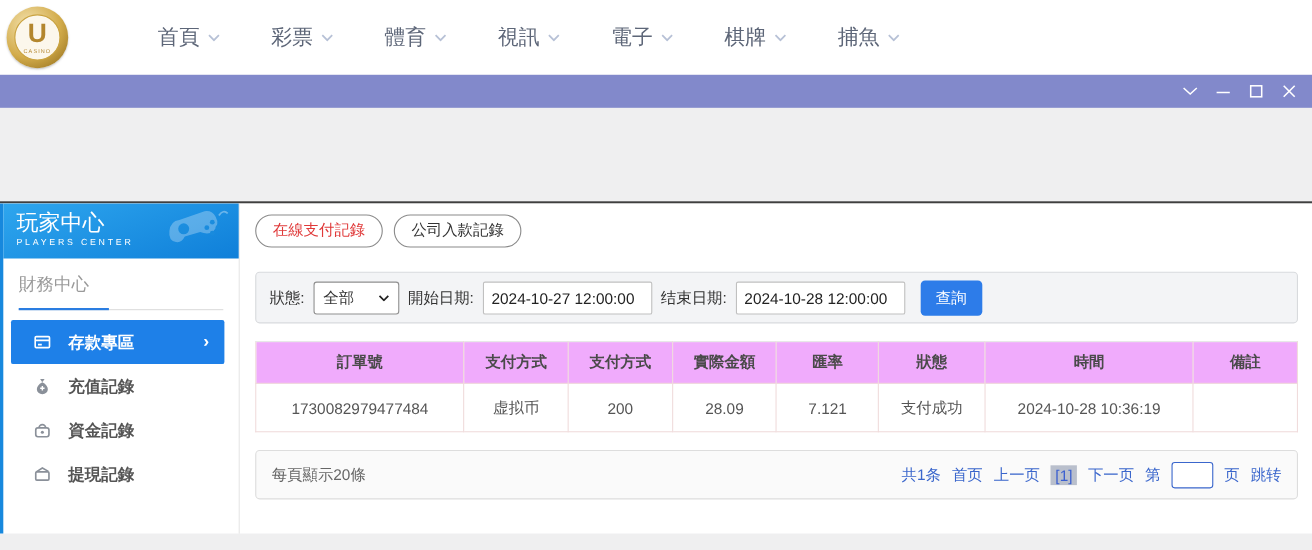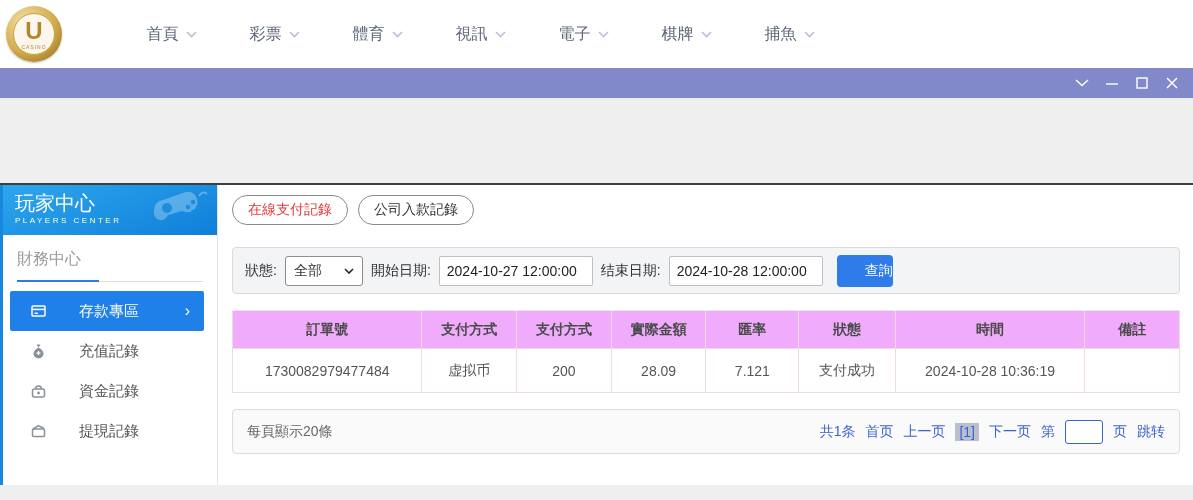--- a/index.html
+++ b/index.html
@@ -14,21 +14,21 @@
     display:flex; align-items:center; justify-content:center; box-shadow:0 1px 2px rgba(0,0,0,.25); }
   .logo-coin-inner { width:42px; height:42px; border-radius:50%; background:#fcf7ec;
     display:flex; flex-direction:column; align-items:center; justify-content:center; border:1px solid #c9a23f; }
   .logo-u { font-size:24px; font-weight:bold; color:#b3862e; line-height:1; }
   .logo-caption { font-size:5px; letter-spacing:1px; color:#b3862e; margin-top:1px; }
   .brand-text { font-size:27px; font-weight:800; color:#b9913f; letter-spacing:1px;
     text-shadow:0 1px 0 rgba(255,255,255,.6), 0 -1px 0 rgba(120,80,10,.35); }
 
   .nav { display:flex; margin-left:58px; }
   .nav-item { width:103px; display:flex; align-items:center; justify-content:center; gap:7px;
-    color:#5d6678; font-size:16px; cursor:pointer; white-space:nowrap; }
+    color:#5d6678; font-size:19px; cursor:pointer; white-space:nowrap; }
 
   
   .titlebar { position:absolute; top:68px; left:0; width:1193px; height:30px; background:#8289cb;
     display:flex; align-items:center; justify-content:flex-end; padding-right:6px; }
   .tb-btn { width:30px; height:30px; display:flex; align-items:center; justify-content:center; cursor:pointer; }
 
   .darkline { position:absolute; top:183px; left:0; width:1193px; height:2px; background:#3f3f3f; }
 
   
   .content { position:absolute; top:185px; left:0; width:1193px; height:300px; display:flex; }
@@ -36,42 +36,42 @@
   
   .sidebar { width:218px; background:#fff; border-left:3px solid #1788dd; border-right:1px solid #e3e3e3; }
   .sb-header { height:50px; background:linear-gradient(160deg,#2ea6ee 0%,#0f7fd9 100%);
     color:#fff; padding:5px 12px; position:relative; overflow:hidden; }
   .sb-title { font-size:20px; line-height:1.3; }
   .sb-sub { font-size:8px; letter-spacing:2.5px; }
   .sb-gamepad { position:absolute; right:6px; top:3px; opacity:.35; }
   .sb-section { padding:14px 14px 0; color:#9a9a9a; font-size:16px; }
   .sb-divider { margin:11px 14px 9px; height:1px; background:#ddd; position:relative; }
   .sb-divider-accent { position:absolute; left:0; top:-1px; width:82px; height:2px; background:#2a7de1; }
-  .sb-item { height:40px; display:flex; align-items:center; gap:32px; padding-left:27px;
-    color:#555; font-size:15px; cursor:pointer; position:relative; }
+  .sb-item { height:40px; display:flex; align-items:center; gap:15px; padding-left:27px;
+    color:#555; font-size:15px; cursor:pointer; position:relative;font-weight:bold; }
   .sb-item .sb-icon { color:#8a9099; display:flex; }
   .sb-item.active { background:#1e80e8; color:#fff; margin:0 13px 0 7px; border-radius:2px; padding-left:20px; }
   .sb-item.active .sb-icon { color:#fff; }
   .sb-arrow { position:absolute; right:14px; font-size:16px; color:#fff; }
 
   
   .main { flex:1; background:#fff; padding:10px 13px 0 14px; }
   .tabs { display:flex; gap:10px; }
   .tab { border:1px solid #8a8a8a; border-radius:16px; padding:5px 15px; font-size:14px;
     color:#333; background:#fff; cursor:pointer; white-space:nowrap; }
   .tab.active { color:#e03a3a; }
 
   .filterbar { margin-top:22px; background:#f3f4f6; border:1px solid #d8dadd; border-radius:4px;
     height:47px; display:flex; align-items:center; padding:0 12px; gap:8px; font-size:14px; color:#333; }
   .select-box { width:78px; height:30px; background:#fff; border:1px solid #8f8f8f; border-radius:3px;
     display:flex; align-items:center; justify-content:space-between; padding:0 8px; cursor:pointer; }
   .date-input { width:154px; height:30px; border:1px solid #c0c0c0; border-radius:2px; font-size:14px;
     padding:0 7px; color:#222; font-family:"Liberation Sans","DejaVu Sans",sans-serif; }
   .search-btn { width:56px; height:32px; background:#2d7ce9; color:#fff; border:none; border-radius:4px;
-    font-size:14px; margin-left:6px; cursor:pointer;text-align:right; }
+    font-size:14px; margin-left:6px; cursor:pointer; }
 
   .data-table { margin-top:16px; width:100%; border-collapse:collapse; table-layout:fixed;
     font-size:14px; color:#555; }
   .data-table th { background:#f0abfc; color:#4a4a4a; font-weight:bold; height:38px;
     border:1px solid #f0dcdc; border-top:1px solid #e8e8e8; }
   .data-table td { height:44px; text-align:center; background:#fff; border:1px solid #f0dcdc; }
   .col-order { width:20%; } .col-pay { width:10%; } .col-amt { width:10%; } .col-real { width:10%; }
   .col-rate { width:9.8%; } .col-status { width:10.2%; } .col-time { width:20%; } .col-note { width:10%; }
 
   .pagebar { margin-top:16px; background:#fafafa; border:1px solid #ddd; border-radius:4px; height:45px;

